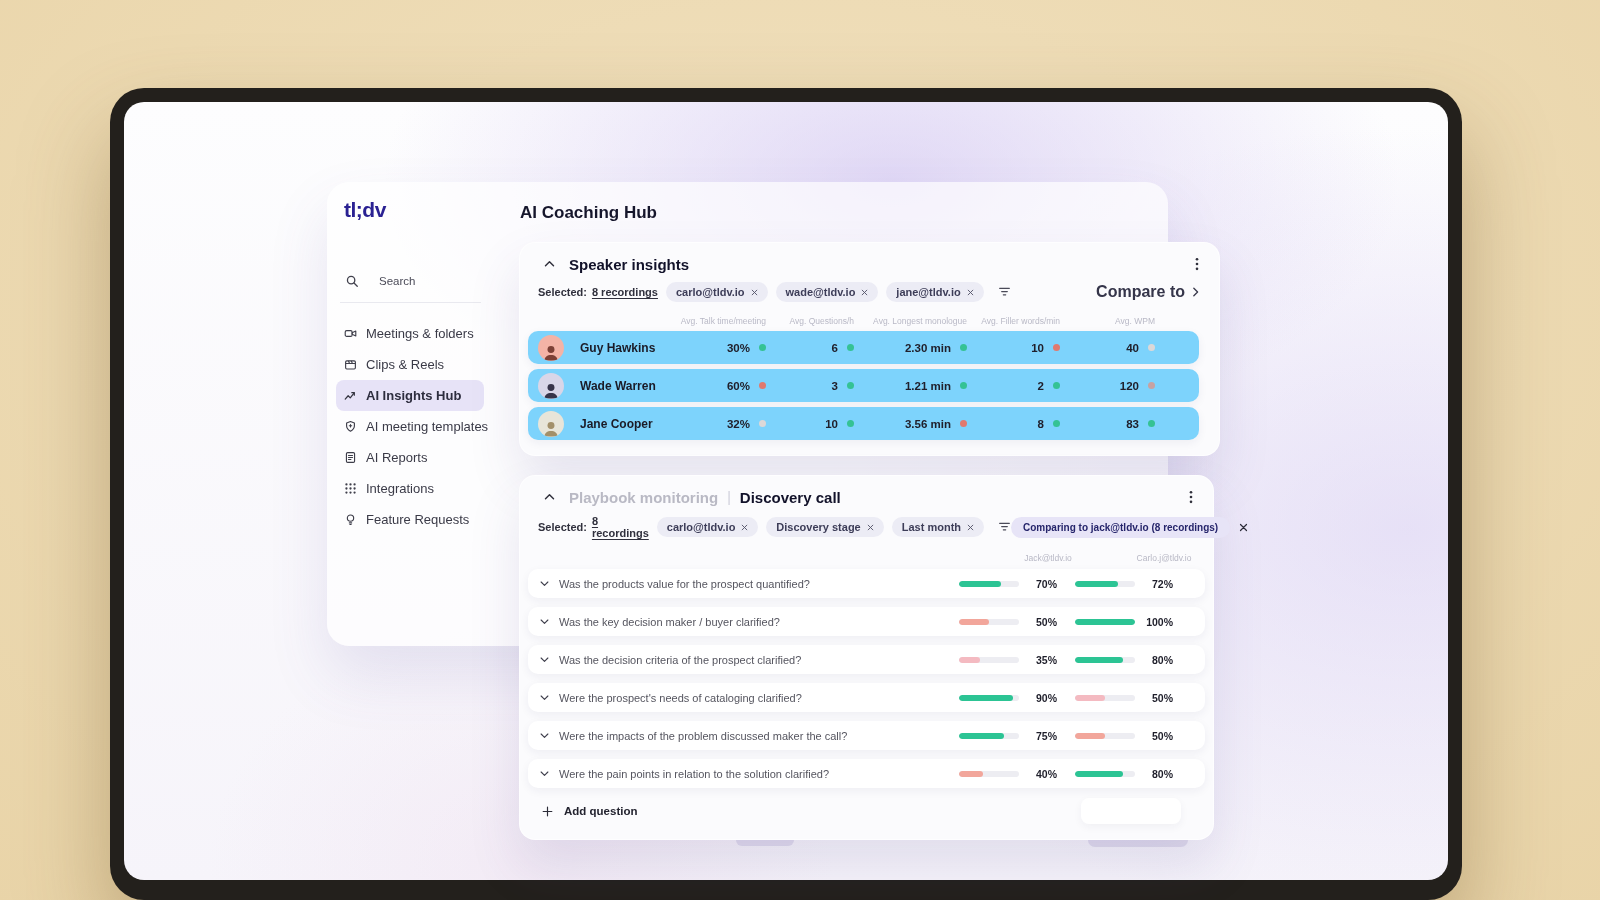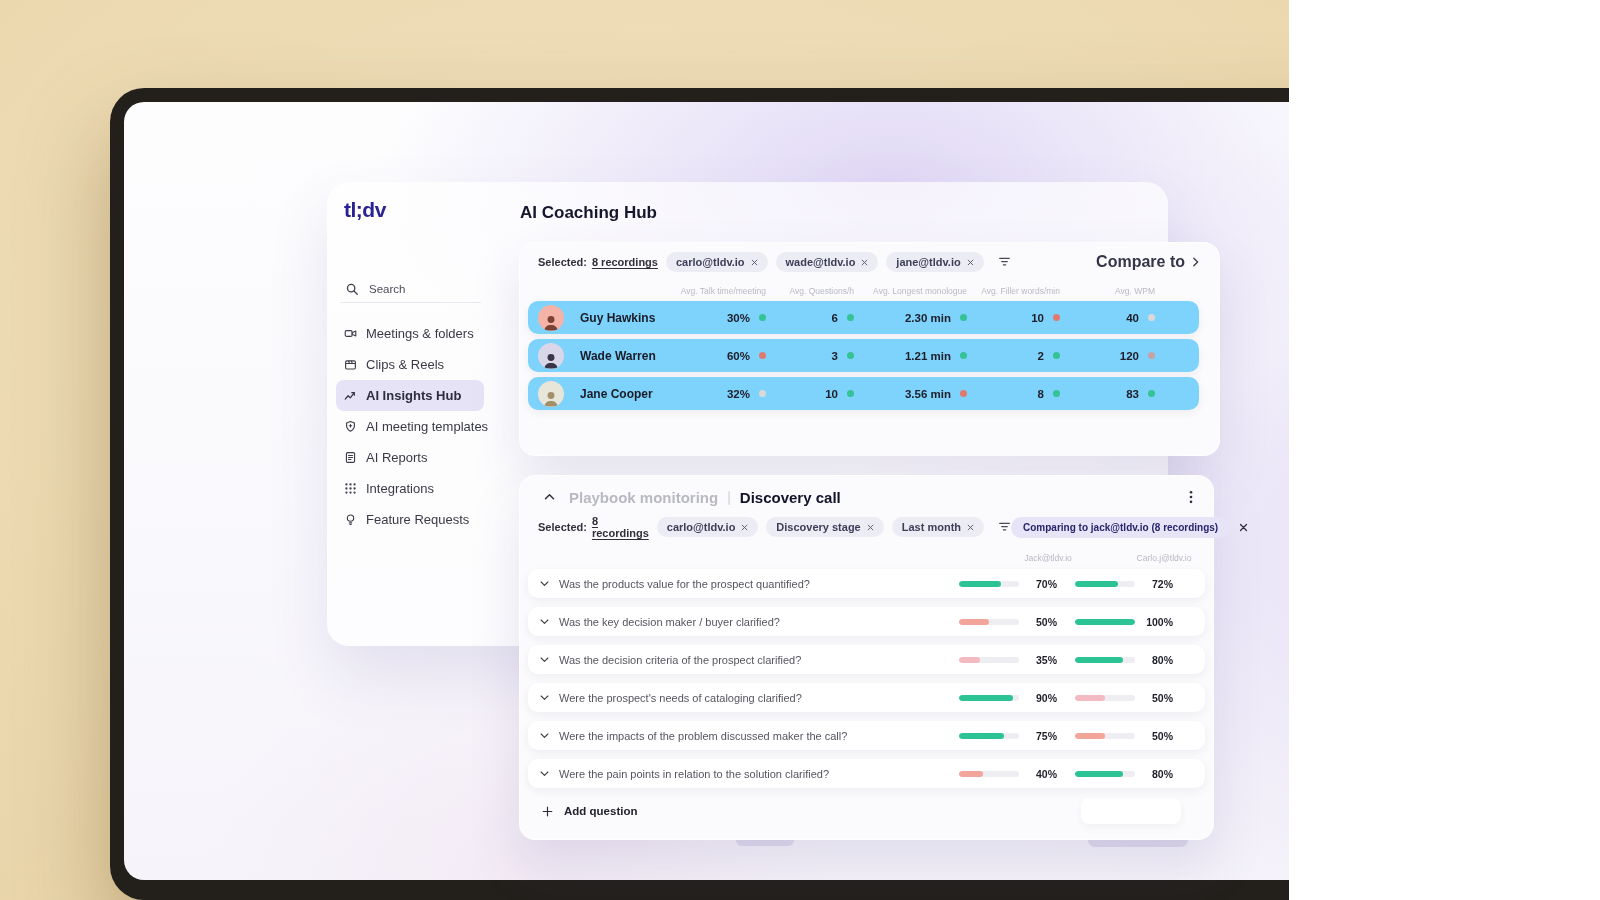--- a/index.html
+++ b/index.html
@@ -1,37 +1,37 @@
 <!DOCTYPE html>
 <html><head>
 <meta charset="utf-8">
 <style>
   * { margin:0; padding:0; box-sizing:border-box; }
   html,body { width:1600px; height:900px; overflow:hidden; }
   body { font-family:"Liberation Sans", sans-serif; }
-  .stage { position:relative; width:1289px; height:900px;
+  .stage { position:relative; width:1600px; height:900px;
     background: radial-gradient(1200px 800px at 50% 35%, #f1e1bf, #e9d4a8), #ecd9b1; overflow:hidden; }
 
   
   .frame { position:absolute; left:110px; top:88px; width:1352px; height:812px;
     background:#23201c; border-radius:34px; box-shadow:0 45px 90px rgba(110,82,35,.38); }
   .screen { position:absolute; left:124px; top:102px; width:1324px; height:778px; border-radius:20px; overflow:hidden;
     background:
       radial-gradient(820px 430px at 58% 10%, rgba(201,186,238,.55), rgba(201,186,238,0) 62%),
       radial-gradient(900px 620px at 97% 55%, rgba(208,196,240,.45), rgba(208,196,240,0) 65%),
       radial-gradient(520px 400px at 30% 98%, rgba(238,221,238,.40), rgba(238,221,238,0) 60%),
       linear-gradient(180deg, #fdfdfe, #f6f4fa); }
 
   
   .app-panel { position:absolute; left:327px; top:182px; width:841px; height:464px;
     background:rgba(255,255,255,.66); border-radius:22px; box-shadow:0 30px 60px rgba(96,76,160,.13); z-index:1; }
 
   
   .logo { position:absolute; left:344px; top:198px; font-size:21px; font-weight:800; letter-spacing:-.5px; z-index:2; }
-  .search-row { position:absolute; left:345px; top:282px; display:flex; align-items:center; gap:10px; z-index:2; cursor:pointer; }
+  .search-row { position:absolute; left:345px; top:274px; display:flex; align-items:center; gap:20px; z-index:2; cursor:pointer; }
   .search-row span { font-size:11.5px; color:#4b4b58; }
   .side-divider { position:absolute; left:340px; top:302px; width:141px; height:1px; background:#e9e9ef; z-index:2; }
   .nav { position:absolute; left:336px; top:318px; width:148px; z-index:2; }
   .nav-item { display:flex; align-items:center; gap:9px; height:31px; padding:0 8px; border-radius:8px; cursor:pointer; }
   .nav-item span { font-size:13px; color:#3a3a47; white-space:nowrap; }
   .nav-item.active span { color:#2d2d3e; font-weight:600; }
   .ic { flex:0 0 auto; display:inline-flex; }
 
   
   .card { position:absolute; background:#fbfbfd; border-radius:16px; z-index:2;
@@ -183,20 +183,35 @@
             <path d="M6.6 12.2h2.8M7.2 14.2h1.6"></path>
           </svg>
       </span>
       <span>Feature Requests</span>
     </div>
   </nav>
 
   <h1 class="page-title">AI Coaching Hub</h1>
 
   <section class="card" style="left:519px; top:242px; width:701px; height:214px;">
+    <div class="card-head">
+      <button class="chev-btn">
+        <svg width="11" height="8" viewBox="0 0 12 9" fill="none" stroke="#2e2e3a" stroke-width="1.6" stroke-linecap="round" stroke-linejoin="round">
+            <path d="M1.5 6.5L6 2l4.5 4.5"></path>
+          </svg>
+      </button>
+      <h2 class="card-title">Speaker insights</h2>
+      <button class="kebab">
+        <svg width="4" height="14" viewBox="0 0 4 16" fill="#30303c">
+            <circle cx="2" cy="2.5" r="1.5"></circle>
+            <circle cx="2" cy="8" r="1.5"></circle>
+            <circle cx="2" cy="13.5" r="1.5"></circle>
+          </svg>
+      </button>
+    </div>
 
     <div class="filter-row">
       <span class="sel-label">Selected:</span>
       <span class="sel-count">8 recordings</span>
       <span class="chip">
         <b>carlo@tldv.io</b>
         <span class="ic">
             <svg width="7" height="7" viewBox="0 0 12 12" stroke="#55556a" stroke-width="1.6" stroke-linecap="round">
               <path d="M2 2l8 8M10 2l-8 8"></path>
             </svg>

